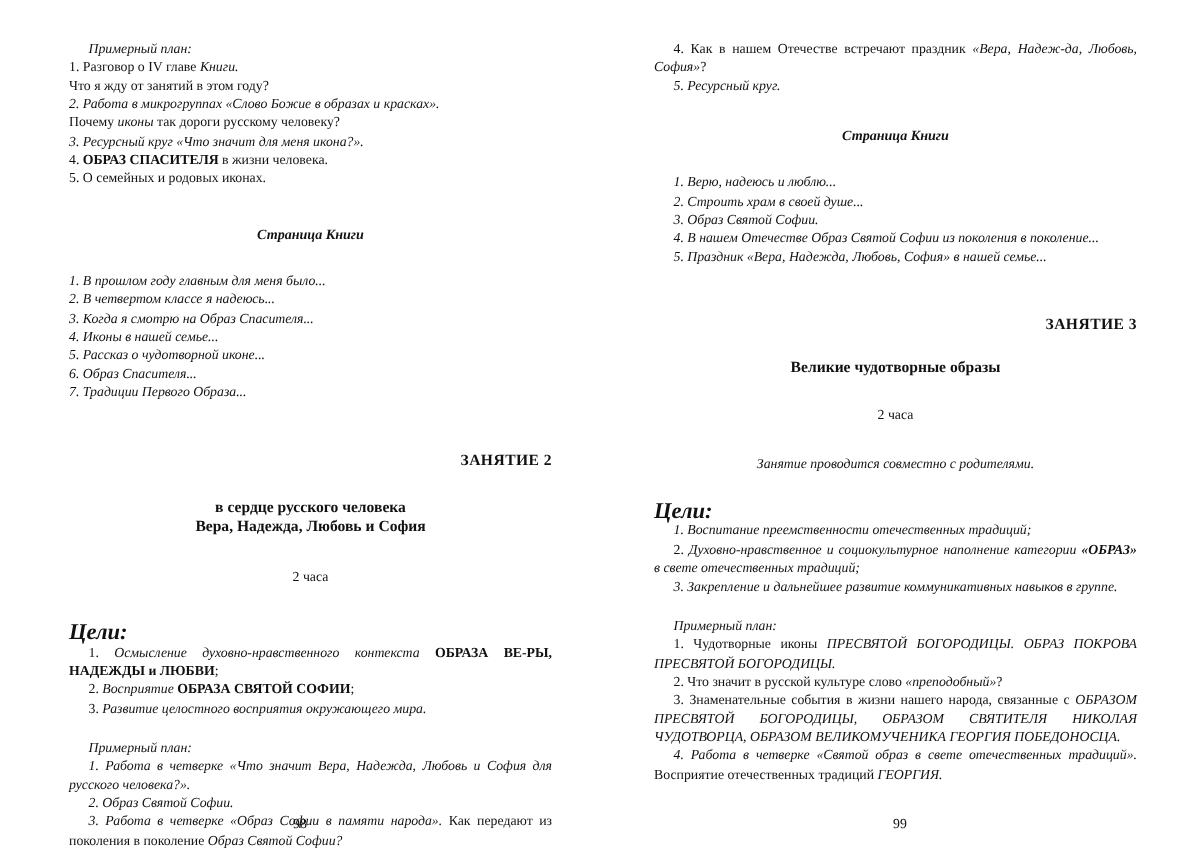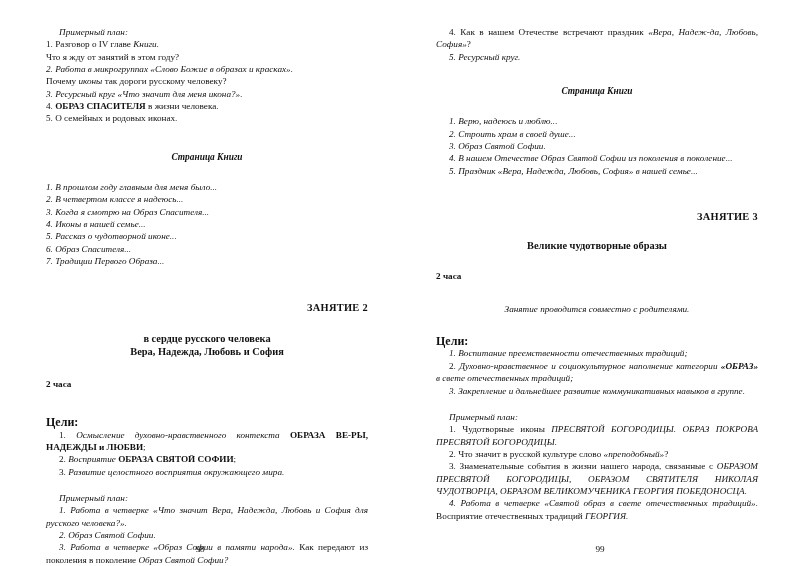--- a/index.html
+++ b/index.html
@@ -79,31 +79,33 @@
   .lesson-title {
     text-align: center;
     text-indent: 0;
     font-weight: bold;
     font-size: 10.4px;
     line-height: 13px;
     margin: 0;
   }
 
   .hours {
-    text-indent: 0;
-    font-weight: bold;
+    text-align: center;
+    text-indent: 0;
+    font-weight: normal;
     font-size: 9.2px;
     margin: 0;
   }
 
   .section-head {
     text-indent: 0;
     font-weight: bold;
-    font-size: 12px;
-    margin: 0;
+    font-size: 15px;
+    margin: 0;
+    font-style: italic;
   }
 
   .subhead-center {
     text-align: center;
     text-indent: 0;
     font-style: italic;
     font-weight: bold;
     font-size: 9.4px;
     margin: 0;
   }

